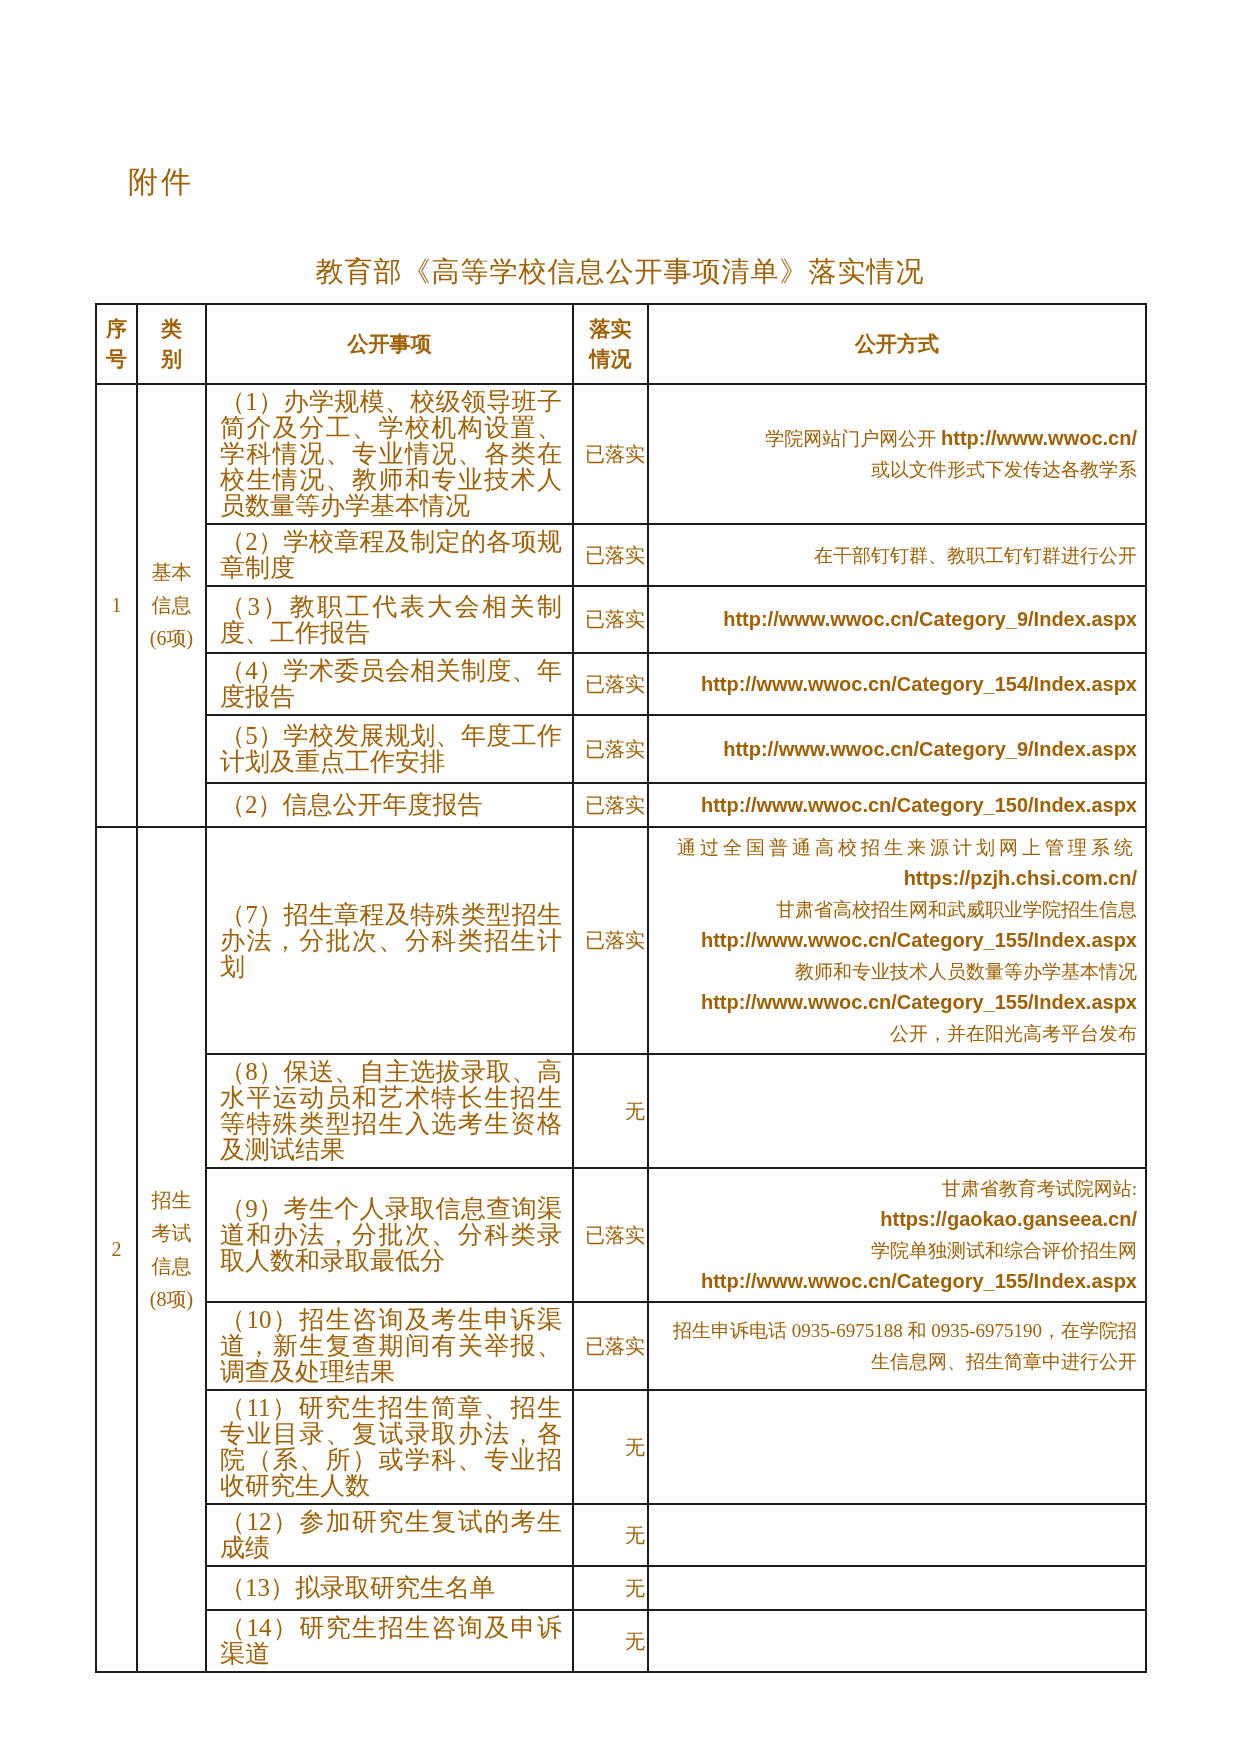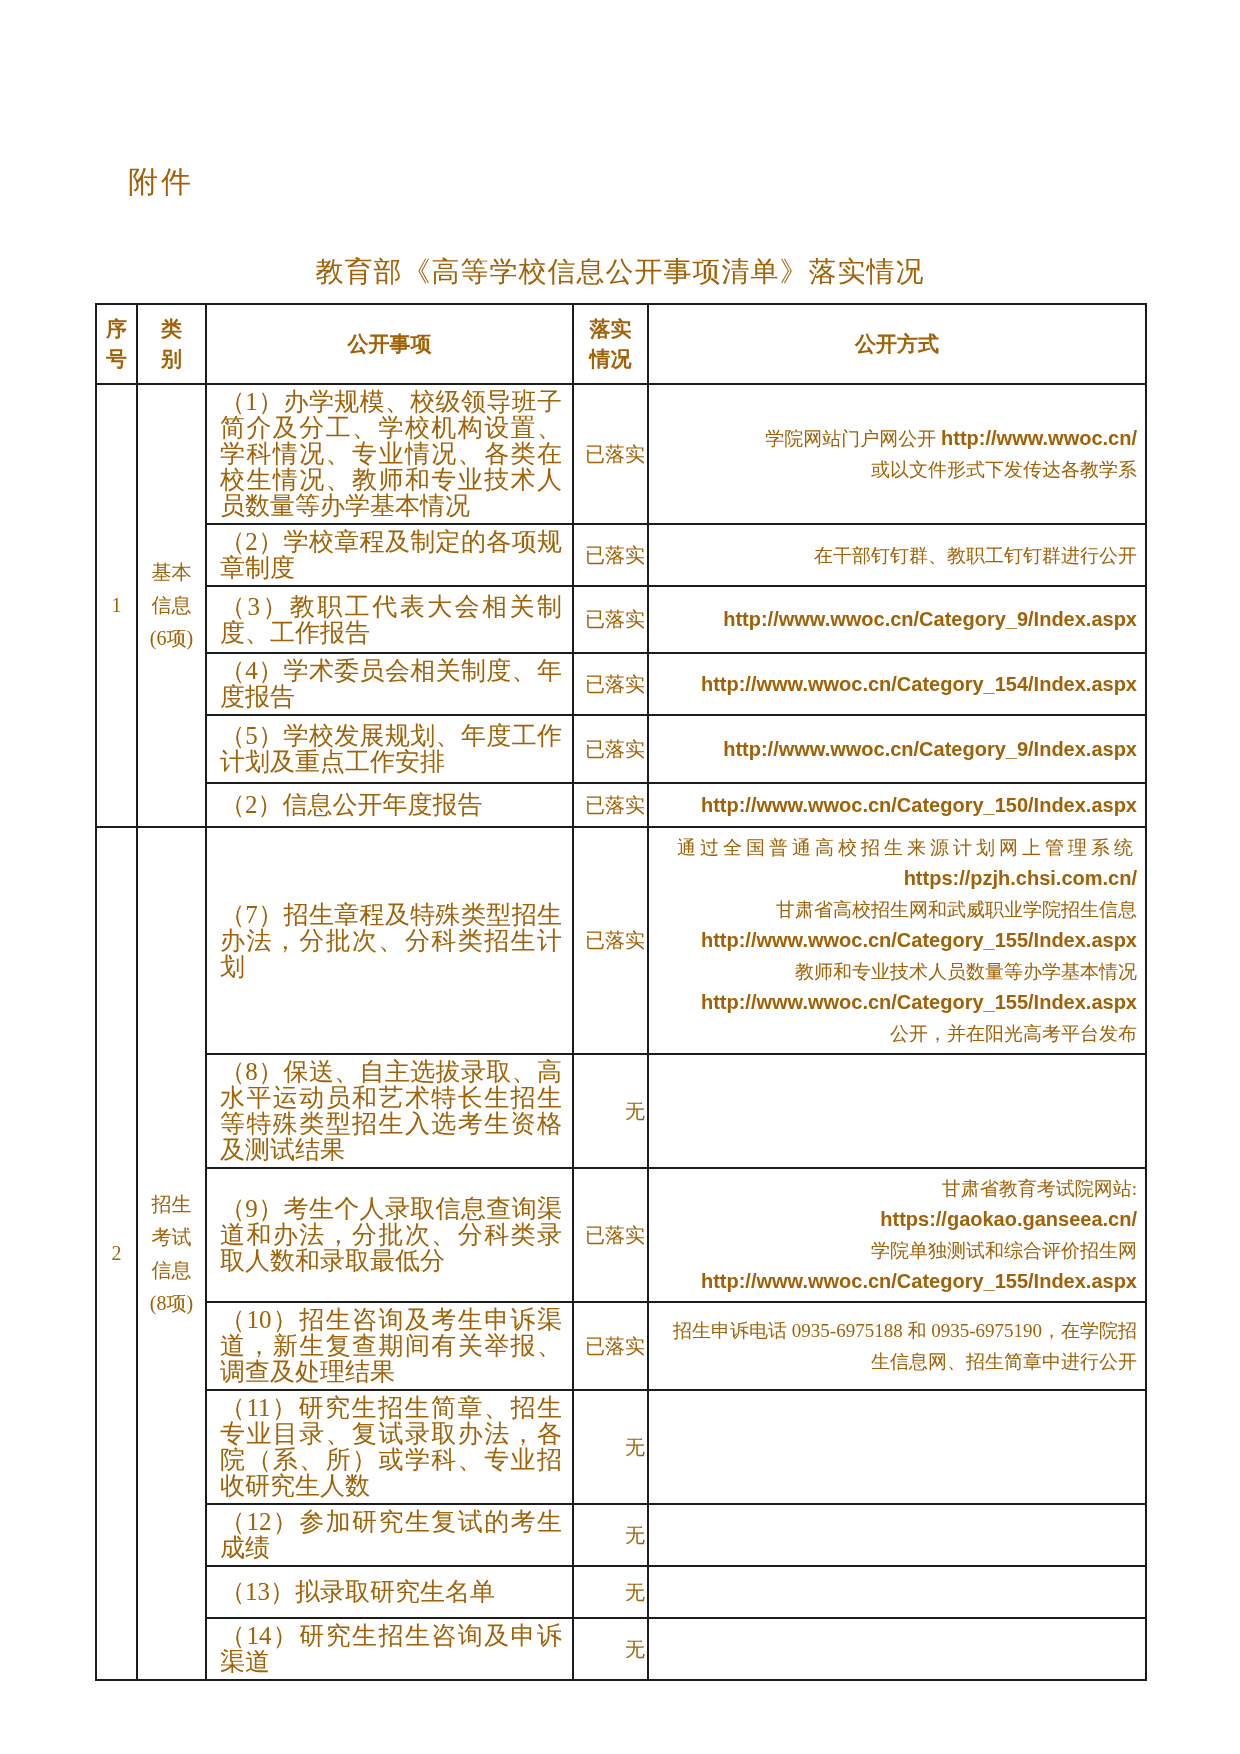--- a/index.html
+++ b/index.html
@@ -201,21 +201,21 @@
         <tr style="height: 108px;">
           <td class="item-cell">（11）研究生招生简章、招生专业目录、复试录取办法，各院（系、所）或学科、专业招收研究生人数</td>
           <td class="status-cell">无</td>
           <td class="method-cell"></td>
         </tr>
         <tr style="height: 42px;">
           <td class="item-cell">（12）参加研究生复试的考生成绩</td>
           <td class="status-cell">无</td>
           <td class="method-cell"></td>
         </tr>
-        <tr style="height: 52px;">
+        <tr style="height: 44px;">
           <td class="item-cell">（13）拟录取研究生名单</td>
           <td class="status-cell">无</td>
           <td class="method-cell"></td>
         </tr>
         <tr style="height: 44px;">
           <td class="item-cell">（14）研究生招生咨询及申诉渠道</td>
           <td class="status-cell">无</td>
           <td class="method-cell"></td>
         </tr>
       </tbody>

